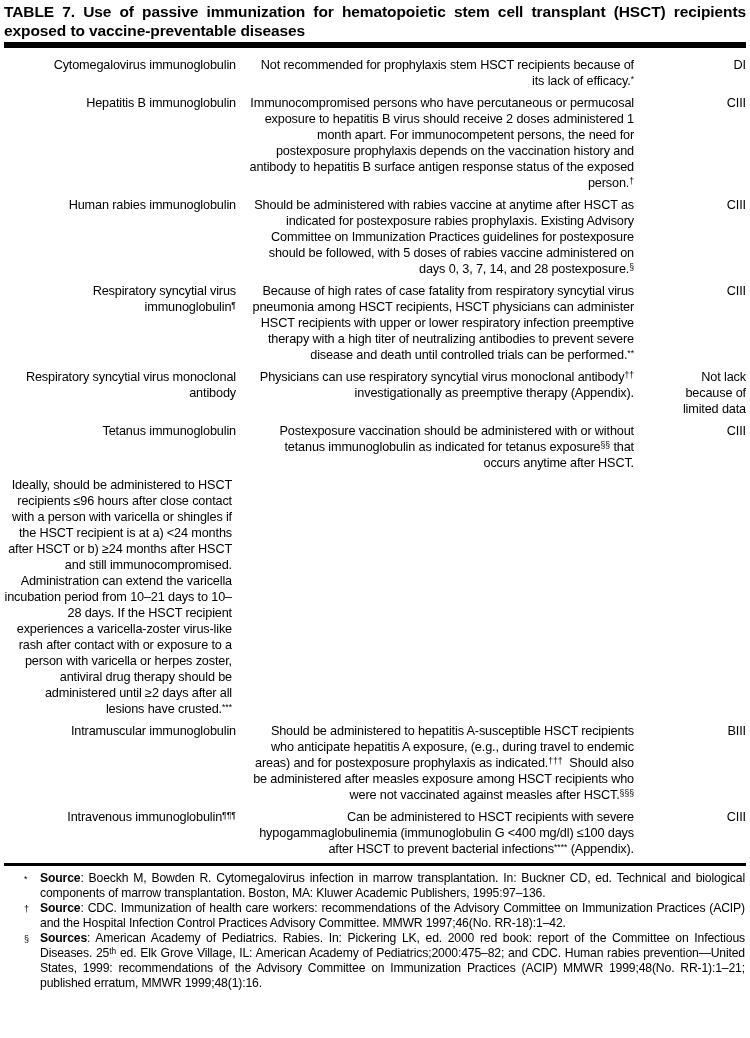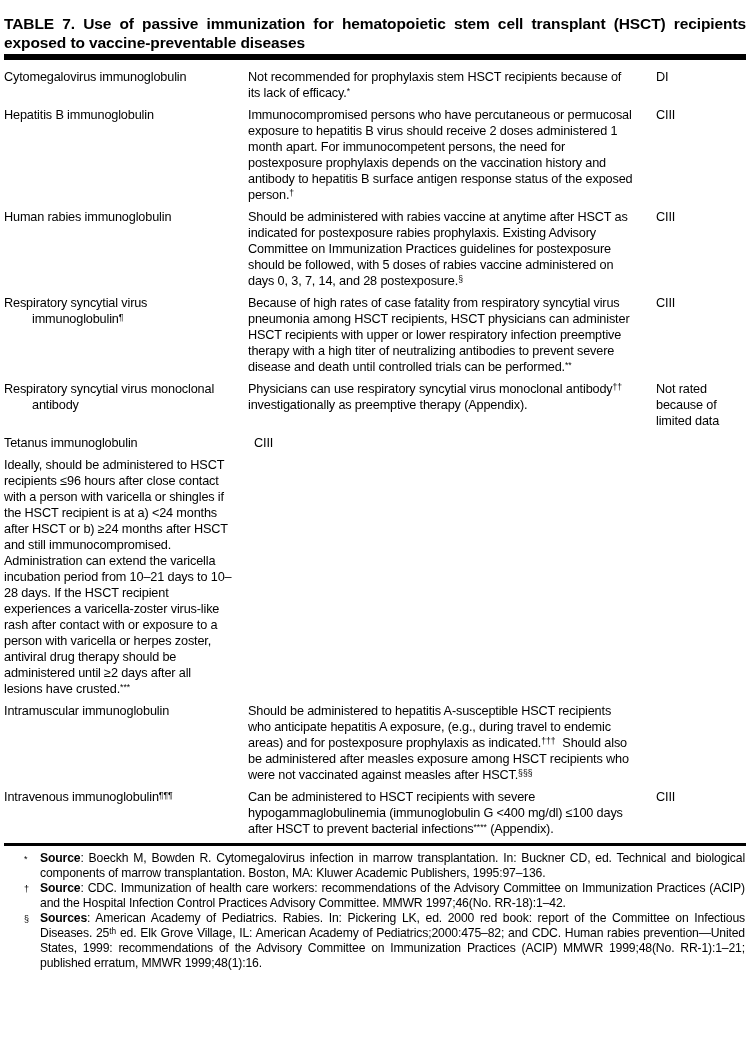--- a/index.html
+++ b/index.html
@@ -3,37 +3,37 @@
 <meta charset="utf-8">
 <style>
   * { margin: 0; padding: 0; box-sizing: border-box; }
   html, body { background: #ffffff; }
   body {
     width: 750px; height: 1038px; overflow: hidden;
     color: #000000;
     font-family: "Liberation Sans", sans-serif;
     -webkit-font-smoothing: none;
   }
-  .page { padding: 14px 4px 0 4px; width: 750px; }
+  .page { padding: 2px 4px 0 4px; width: 750px; }
   .title {
     font-size: 15.5px; font-weight: bold; line-height: 19px;
     text-align: justify; letter-spacing: -0.1px;
   }
   .rule { background: #000000; width: 100%; }
   .rule.thick { height: 4px; margin-top: 2px; }
   .rule.thin  { height: 2px; }
   .rule.bottom{ height: 3px; margin-top: 3px; }
   .header-row {
     display: grid; grid-template-columns: 244px 402px 96px;
     font-weight: bold; font-size: 13px; line-height: 13px;
     padding: 9px 0 7px 0;
   }
   .hdr-rec { text-align: center; padding-right: 55px; }
   .hdr-rating { padding-left: 6px; }
-  .tbody { padding-top: 9px; }
+  .tbody { padding-top: 9px; text-align: right; }
   .trow {
     display: grid; grid-template-columns: 244px 402px 96px;
     font-size: 12.7px; line-height: 16px; letter-spacing: -0.15px;
     margin-bottom: 6px;
   }
   .prep  { padding-left: 28px; text-indent: -28px; padding-right: 12px; }
   .rec   { padding-right: 16px; }
   .rating{ padding-left: 6px; }
   sup { font-size: 0.68em; vertical-align: 0.38em; line-height: 0; letter-spacing: 0; }
   .b { font-weight: bold; }
@@ -81,35 +81,37 @@
 
     <div class="trow">
       <div class="prep"><span>Respiratory syncytial virus immunoglobulin</span><sup>¶</sup></div>
       <div class="rec"><span>Because of high rates of case fatality from respiratory syncytial virus pneumonia among HSCT recipients, HSCT physicians can administer HSCT recipients with upper or lower respiratory infection preemptive therapy with a high titer of neutralizing antibodies to prevent severe disease and death until controlled trials can be performed.</span><sup>**</sup></div>
       <div class="rating">CIII</div>
     </div>
 
     <div class="trow">
       <div class="prep"><span>Respiratory syncytial virus monoclonal antibody</span></div>
       <div class="rec"><span>Physicians can use respiratory syncytial virus monoclonal antibody</span><sup>††</sup><span> investigationally as preemptive therapy (Appendix).</span></div>
-      <div class="rating">Not rated because of limited data</div>
+      <div class="rating">Not lack because of limited data</div>
     </div>
 
     <div class="trow">
       <div class="prep"><span>Tetanus immunoglobulin</span></div>
+      <div class="rec"><span>Postexposure vaccination should be administered with or without tetanus immunoglobulin as indicated for tetanus exposure</span><sup>§§</sup><span> that occurs anytime after HSCT.</span></div>
       <div class="rating">CIII</div>
     </div>
 
     <div class="trow">
       <div class="rec"><span>Ideally, should be administered to HSCT recipients ≤96 hours after close contact with a person with varicella or shingles if the HSCT recipient is at a) &lt;24 months after HSCT or b) ≥24 months after HSCT and still immunocompromised. Administration can extend the varicella incubation period from 10–21 days to 10–28 days. If the HSCT recipient experiences a varicella-zoster virus-like rash after contact with or exposure to a person with varicella or herpes zoster, antiviral drug therapy should be administered until ≥2 days after all lesions have crusted.</span><sup>***</sup></div>
     </div>
 
     <div class="trow">
       <div class="prep"><span>Intramuscular immunoglobulin</span></div>
       <div class="rec"><span>Should be administered to hepatitis A-susceptible HSCT recipients who anticipate hepatitis A exposure, (e.g., during travel to endemic areas) and for postexposure prophylaxis as indicated.</span><sup>†††</sup><span>&nbsp; Should also be administered after measles exposure among HSCT recipients who were not vaccinated against measles after HSCT.</span><sup>§§§</sup></div>
+      <div class="rating">BIII</div>
     </div>
 
     <div class="trow">
       <div class="prep"><span>Intravenous immunoglobulin</span><sup>¶¶¶</sup></div>
       <div class="rec"><span>Can be administered to HSCT recipients with severe hypogammaglobulinemia (immunoglobulin G &lt;400 mg/dl) ≤100 days after HSCT to prevent bacterial infections</span><sup>****</sup><span> (Appendix).</span></div>
       <div class="rating">CIII</div>
     </div>
 
   </div>
 

